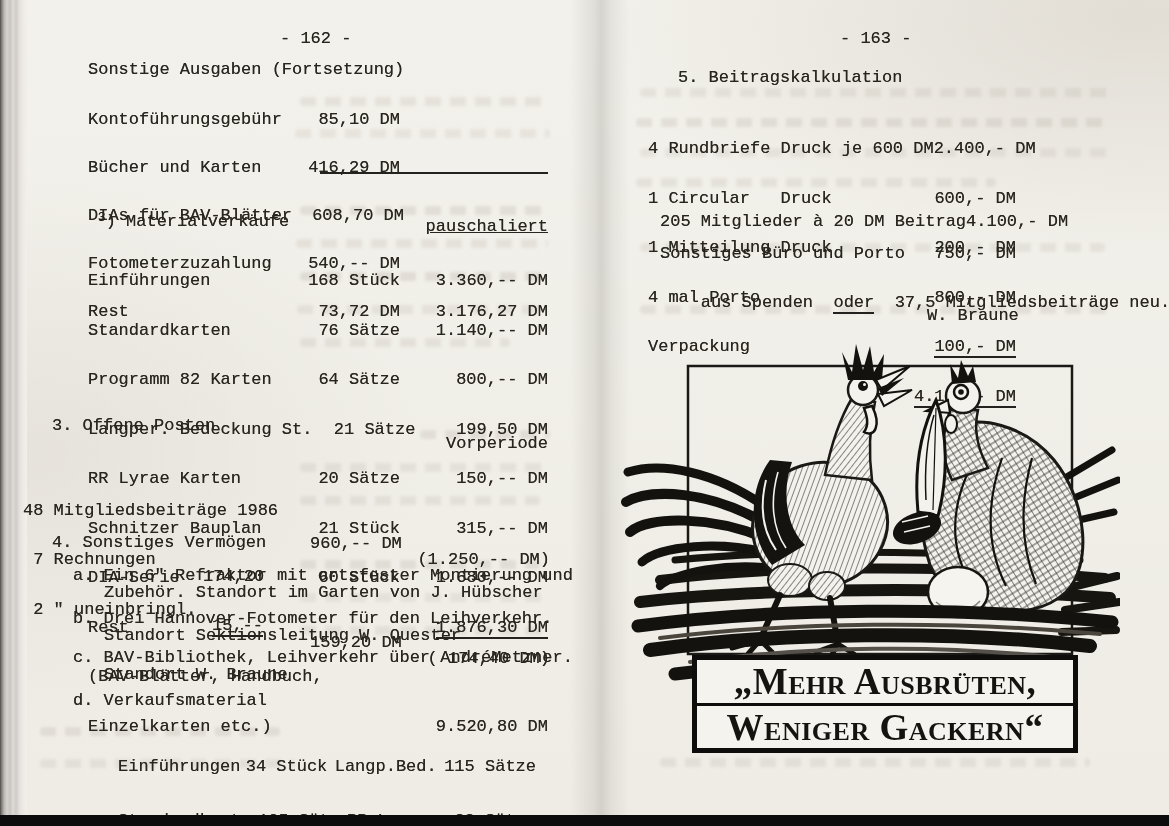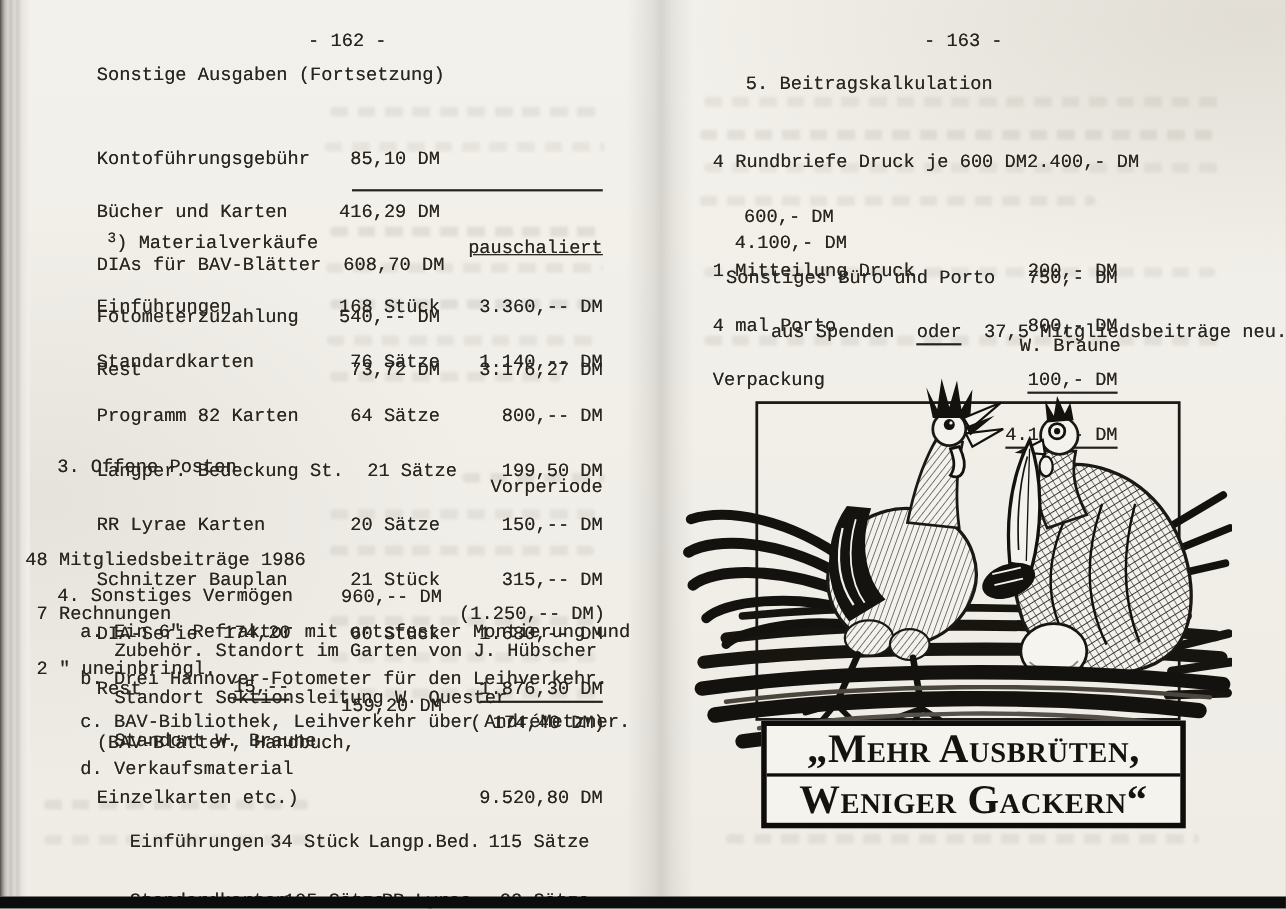--- a/index.html
+++ b/index.html
@@ -69,21 +69,21 @@
   <div class="gh" style="left:640px;top:148px;width:470px;opacity:.11"></div>
   <div class="gh" style="left:636px;top:178px;width:360px"></div>
   <div class="gh" style="left:640px;top:243px;width:465px;opacity:.12"></div>
   <div class="gh" style="left:640px;top:305px;width:470px;opacity:.14"></div>
   <div class="gh" style="left:660px;top:758px;width:430px;opacity:.13"></div>
 
   <div class="tw" style="left:280px;top:31px;">- 162 -</div>
 
   <div class="tw" style="left:88px;top:62px;">Sonstige Ausgaben (Fortsetzung)</div>
 
-  <div class="tw" style="left:88px;top:106px;width:460px;line-height:16px;">
+  <div class="tw" style="left:88px;top:80px;width:460px;line-height:16px;">
     <div class="frow">
       <span style="flex:1">Kontoführungsgebühr</span><span class="cR" style="width:115px">85,10 DM</span><span class="cR" style="width:148px"></span>
     </div>
     <div class="frow">
       <span style="flex:1">Bücher und Karten</span><span class="cR" style="width:115px">416,29 DM</span><span class="cR" style="width:148px"></span>
     </div>
     <div class="frow">
       <span style="flex:1">DIAs für BAV-Blätter</span><span class="cR" style="width:115px">608,70 DM</span><span class="cR" style="width:148px"></span>
     </div>
     <div class="frow">
@@ -156,29 +156,29 @@
     </div>
     
   </div>
 
   <div class="tw" style="left:840px;top:31px;">- 163 -</div>
 
   <div class="tw" style="left:638px;top:70px;margin-left:40px;">5. Beitragskalkulation</div>
 
   <div class="tw" style="left:648px;top:108px;width:368px;">
     <div class="frow"><span style="flex:1">4 Rundbriefe Druck je 600 DM</span><span class="cR" style="width:110px">2.400,- DM</span></div>
-    <div class="frow"><span class="cR" style="width:110px">600,- DM</span></div>
+    <div class="frow"><span style="flex:1">1 Circular   Druck</span><span class="cR" style="width:110px">600,- DM</span></div>
     <div class="frow"><span style="flex:1">1 Mitteilung Druck</span><span class="cR" style="width:110px">200,- DM</span></div>
     <div class="frow"><span style="flex:1">4 mal Porto</span><span class="cR" style="width:110px">800,- DM</span></div>
     <div class="frow"><span style="flex:1">Verpackung</span><span class="cR" style="width:110px"><i class="u">100,- DM</i></span></div>
     <div class="frow"><span style="flex:1"></span><span class="cR" style="width:110px"><i class="u">4.100,- DM</i></span></div>
   </div>
 
   <div class="tw frow" style="left:660px;top:214px;width:356px;">
-    <span class="cR" style="width:110px">4.100,- DM</span>
+    <span style="flex:1">205 Mitglieder à 20 DM Beitrag</span><span class="cR" style="width:110px">4.100,- DM</span>
   </div>
 
   <div class="tw frow" style="left:660px;top:246px;width:356px;">
     <span style="flex:1">Sonstiges Büro und Porto</span><span class="cR" style="width:110px">750,- DM</span>
   </div>
 
   <div class="tw" style="left:660px;top:278px;">
     <span>aus Spenden  </span><i class="u">oder</i><span>  37,5 Mitgliedsbeiträge neu.</span>
   </div>
 

